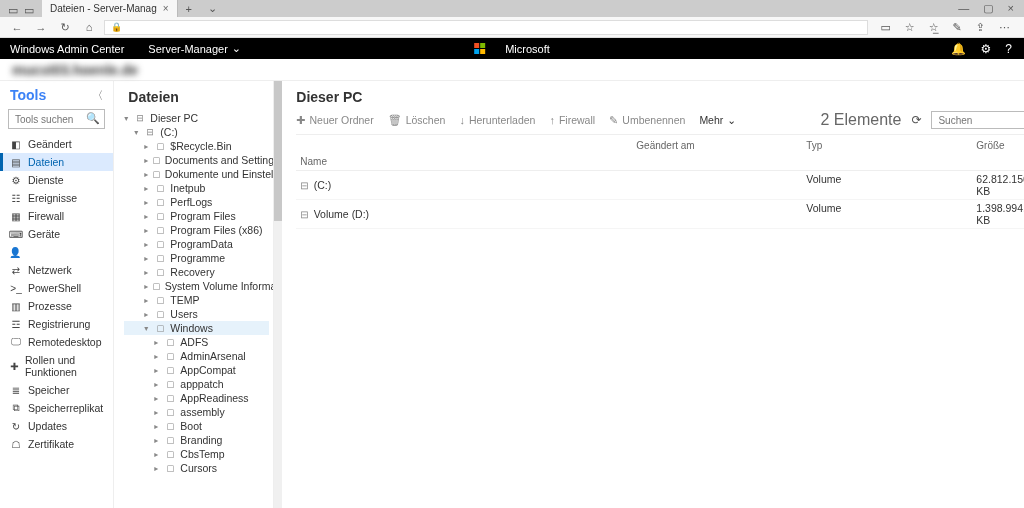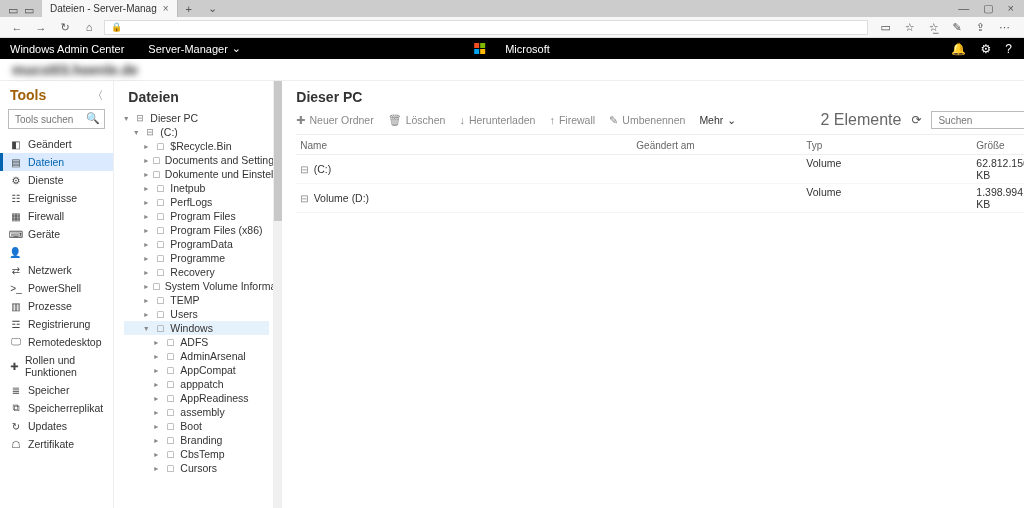--- a/index.html
+++ b/index.html
@@ -27,21 +27,21 @@
   .ms-logo span:nth-child(3){background:#00a4ef;} .ms-logo span:nth-child(4){background:#ffb900;}
   .wac-right { margin-left:auto; display:flex; gap:14px; padding:0 12px; font-size:12px; }
   
   .hostrow { height:22px; display:flex; align-items:center; padding:0 12px; border-bottom:1px solid #eee; }
   .host-blur { filter:blur(3px); font-weight:600; font-size:14px; color:#333; }
   
   .main { display:flex; height:calc(508px - 17px - 21px - 21px - 22px); }
   
   .tools-pane { width:154px; border-right:1px solid #eee; padding:6px 0 0 0; }
   .tools-hdr { display:flex; align-items:center; justify-content:space-between; padding:0 10px 6px; }
-  .tools-hdr h3 { font-size:14px; font-weight:600; color:#a16207; }
+  .tools-hdr h3 { font-size:14px; font-weight:600; color:#3b82f6; }
   .collapse { color:#666; }
   .tools-search { margin:0 8px 6px; position:relative; }
   .tools-search input { width:100%; height:20px; border:1px solid #bbb; padding:0 20px 0 6px; font-size:10px; }
   .tools-search .s-icon { position:absolute; right:5px; top:3px; color:#888; }
   .tool-item { display:flex; align-items:center; gap:6px; padding:3px 10px; font-size:10.5px; color:#333; cursor:pointer; }
   .tool-item .ti-icon { width:12px; height:12px; display:inline-flex; align-items:center; justify-content:center; color:#444; font-size:10px; }
   .tool-item.active { background:#dbeafe; color:#0064b0; position:relative; }
   .tool-item.active::before { content:""; position:absolute; left:0; top:0; bottom:0; width:3px; background:#0064b0; }
   
   .center { flex:1; display:flex; }
@@ -63,21 +63,21 @@
   .cmd { display:flex; align-items:center; gap:4px; font-size:10.5px; color:#888; }
   .cmd .ci { font-size:11px; }
   .cmd.more { color:#333;justify-content:flex-end; }
   .cmd-right { margin-left:auto; display:flex; align-items:center; gap:10px; }
   .item-count { color:#666; font-size:16px; }
   .refresh { color:#555; font-size:12px; }
   .search-box { position:relative; width:112px; }
   .search-box input { width:100%; height:18px; border:1px solid #bbb; padding:0 18px 0 6px; font-size:10px; }
   
   .grid-hdr { display:flex; font-size:10px; color:#666; border-bottom:1px solid #eee; padding:3px 0; }
-  .col-name{width:340px;padding-left:4px;} .col-mod{width:170px;} .col-type{width:170px;} .col-size{flex:1;}
+  .col-name{width:340px;padding-left:4px;margin-top:16px;} .col-mod{width:170px;} .col-type{width:170px;} .col-size{flex:1;}
   .grid-row { display:flex; font-size:10.5px; color:#333; padding:2px 0; border-bottom:1px solid #f5f5f5; }
   .grid-row .gname { width:340px; display:flex; align-items:center; gap:5px; padding-left:4px;}
   .grid-row .gmod{width:170px;} .grid-row .gtype{width:170px;} .grid-row .gsize{flex:1;}
   .drive-icon { color:#888; font-size:10px; }
 </style>
 </head>
 <body>
 
 <div class="titlebar">
   <div class="tb-icons">

